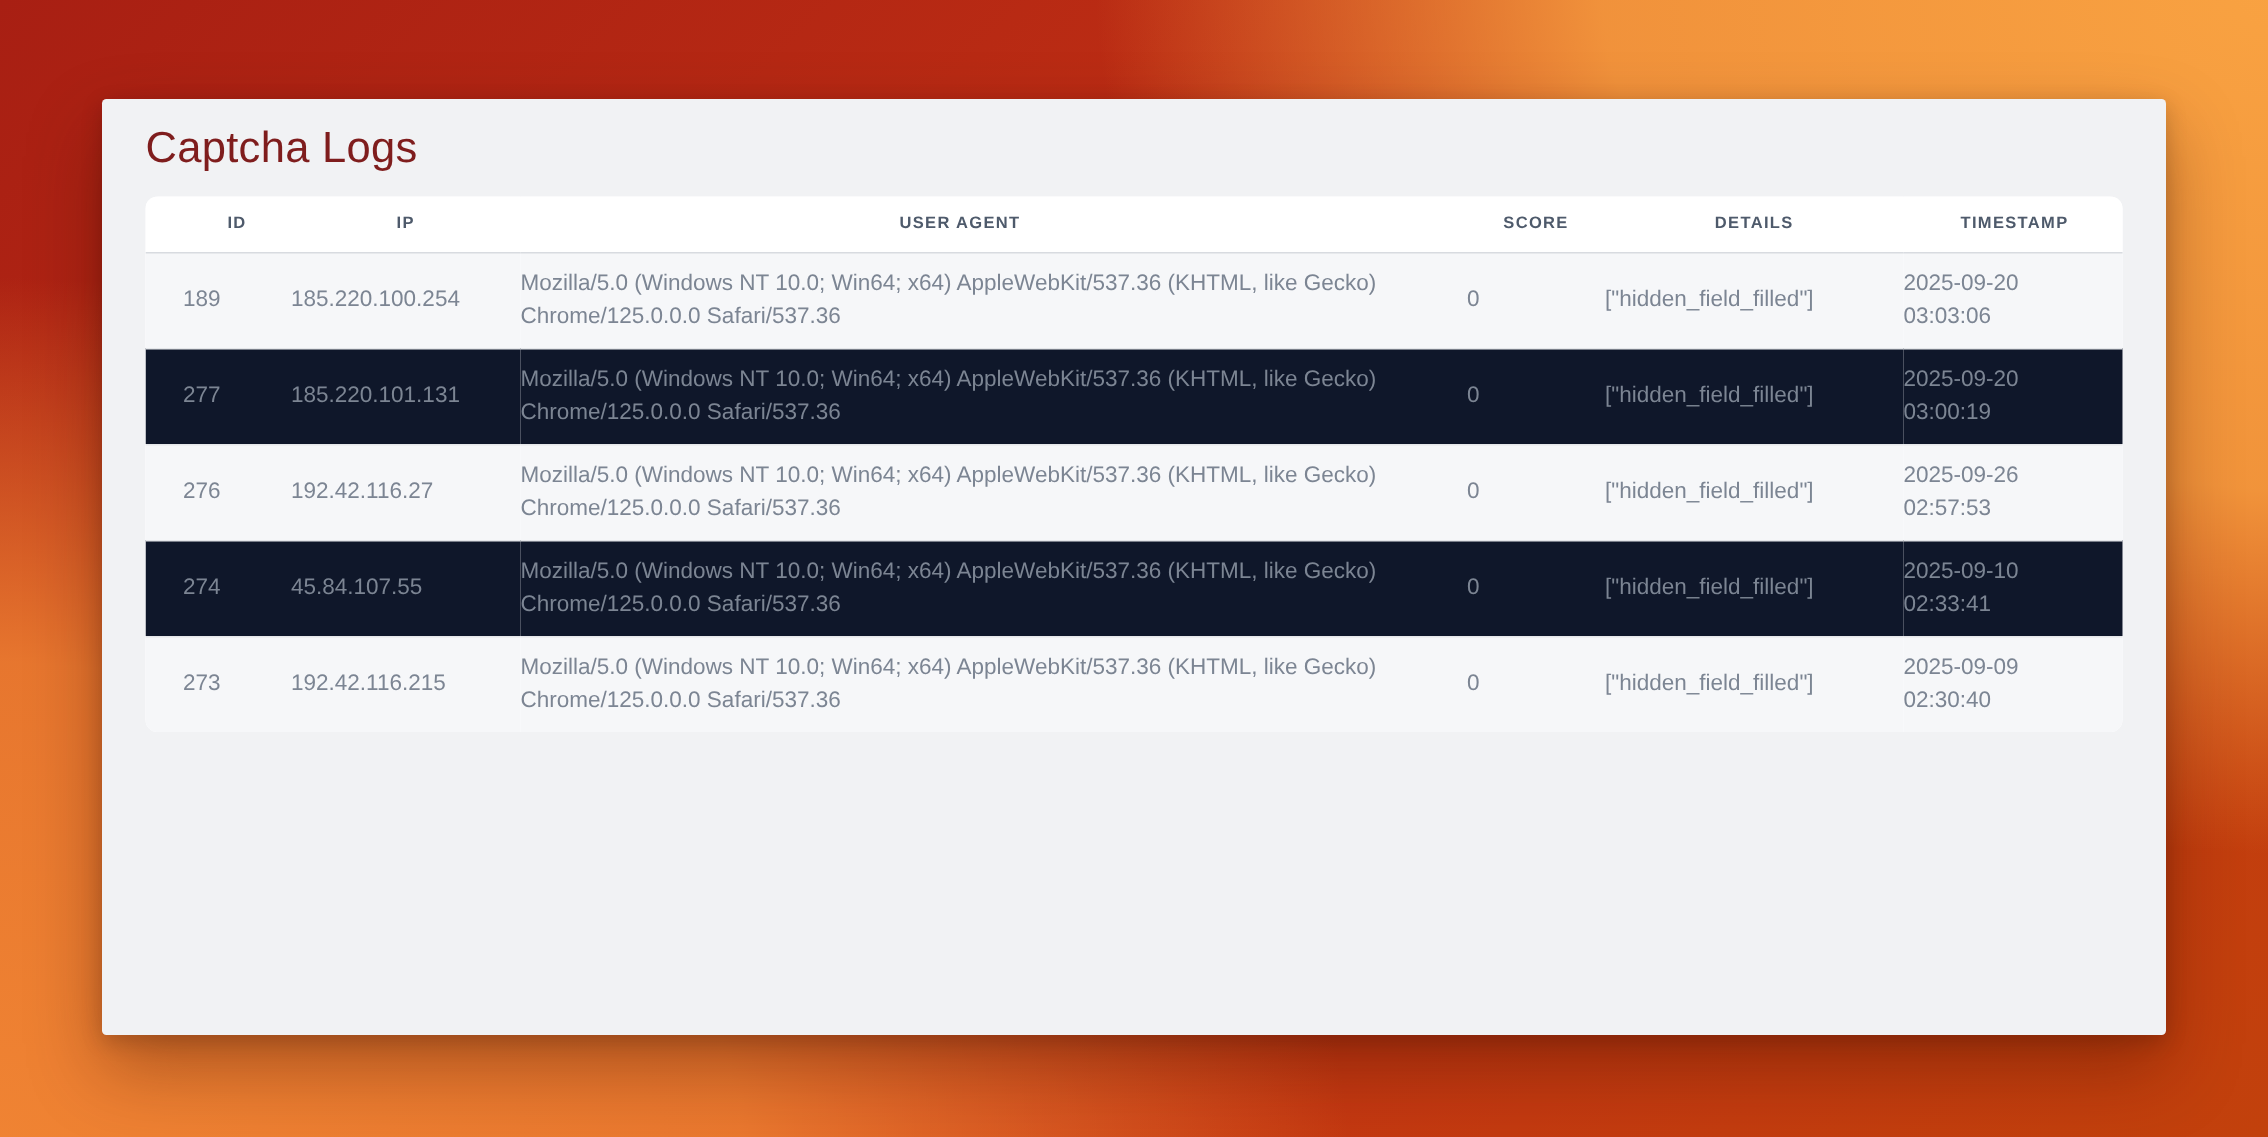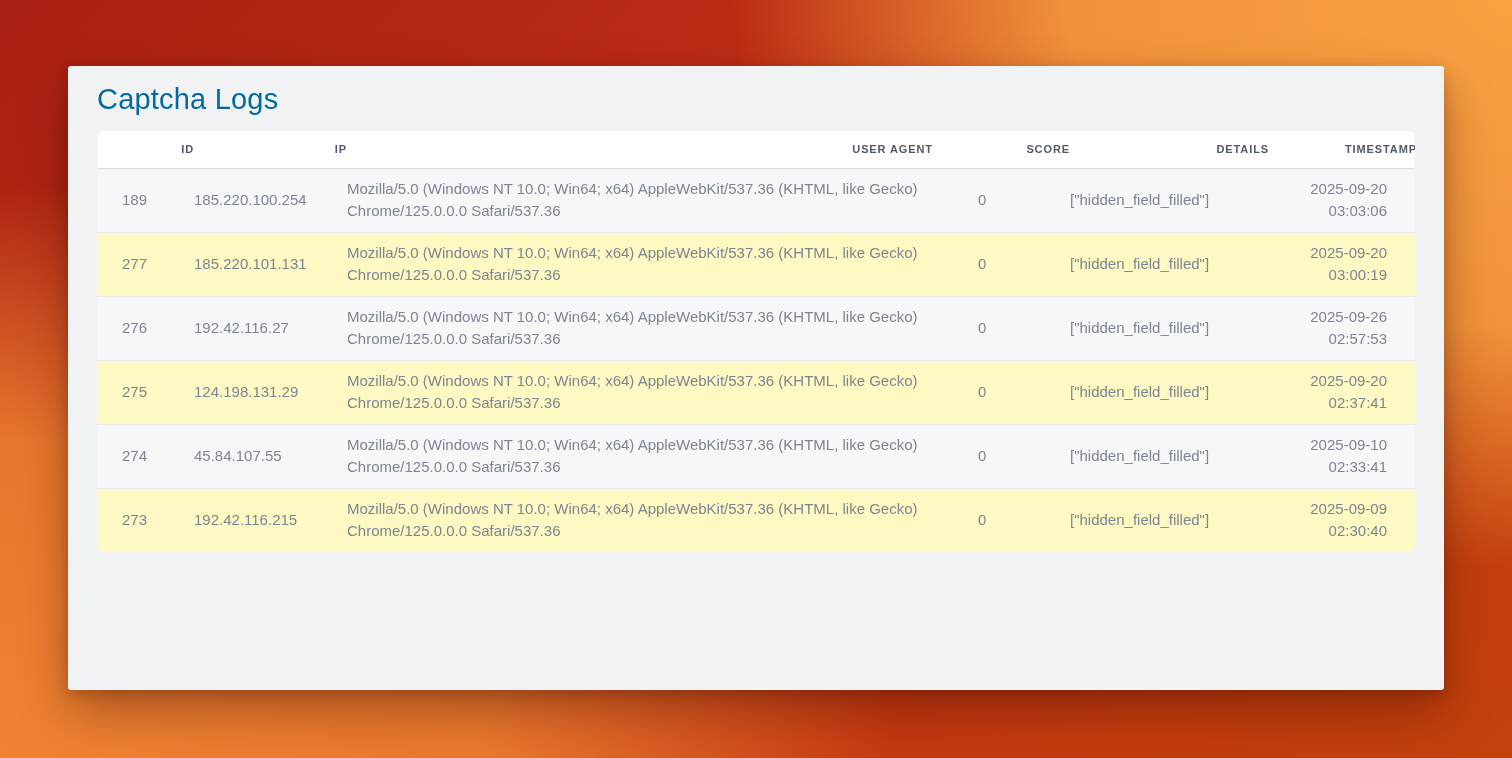--- a/index.html
+++ b/index.html
@@ -20,58 +20,58 @@
     border-radius: 3px;
     box-shadow: 0 22px 48px rgba(70,15,0,0.38), 0 4px 14px rgba(0,0,0,0.18);
     padding: 0 29px;
     overflow: hidden;
   }
   .page-title {
     margin-top: 17px;
     font-size: 29px;
     font-weight: 500;
     letter-spacing: 0.2px;
-    color: #0369a1;
+    color: #7f1d1d;
   }
   .table-wrap {
     margin-top: 15px;
     background: #ffffff;
     border-radius: 8px;
     overflow: hidden;
   }
   table {
     width: 100%;
     table-layout: fixed;
     border-collapse: collapse;
   }
   thead th {
     height: 37px;
     background: #ffffff;
-    text-align: right;
+    text-align: center;
     vertical-align: middle;
     font-size: 11px;
     font-weight: 700;
     letter-spacing: 0.9px;
     color: #4e5a6b;
     border-bottom: 1px solid #d8dbe0;
     text-transform: uppercase;
   }
   tbody td {
     height: 64px;
     vertical-align: middle;
     font-size: 15px;
     line-height: 22px;
     color: #7c8593;
   }
-  tbody tr { background: #fef9c3; }
+  tbody tr { background: #0f172a; }
   tbody tr:nth-child(odd) { background: #f6f7f9; }
   tbody tr + tr td { border-top: 1px solid #e5e7ea; }
   th:first-child, td:first-child { padding-left: 25px; }
   th.col-ua, td[data-name="cell-user_agent"] { padding-right: 45px; }
-  td[data-name="cell-timestamp"] { padding-right: 30px; text-align: right; }
+  td[data-name="cell-timestamp"] { padding-right: 30px; }
 </style>
 </head>
 <body data-name="page-background">
 
 <div class="card" data-name="captcha-logs-card">
   <h1 class="page-title" data-name="page-title">Captcha Logs</h1>
   <div class="table-wrap" data-name="captcha-logs-table-container">
     <table data-name="captcha-logs-table">
       <colgroup>
         <col style="width:97px">
@@ -110,28 +110,20 @@
           </tr>
           <tr data-name="table-row">
             <td data-name="cell-id">276</td>
             <td data-name="cell-ip">192.42.116.27</td>
             <td data-name="cell-user_agent">Mozilla/5.0 (Windows NT 10.0; Win64; x64) AppleWebKit/537.36 (KHTML, like Gecko) Chrome/125.0.0.0 Safari/537.36</td>
             <td data-name="cell-score">0</td>
             <td data-name="cell-details">["hidden_field_filled"]</td>
             <td data-name="cell-timestamp">2025-09-26 02:57:53</td>
           </tr>
           <tr data-name="table-row">
-            <td data-name="cell-id">275</td>
-            <td data-name="cell-ip">124.198.131.29</td>
-            <td data-name="cell-user_agent">Mozilla/5.0 (Windows NT 10.0; Win64; x64) AppleWebKit/537.36 (KHTML, like Gecko) Chrome/125.0.0.0 Safari/537.36</td>
-            <td data-name="cell-score">0</td>
-            <td data-name="cell-details">["hidden_field_filled"]</td>
-            <td data-name="cell-timestamp">2025-09-20 02:37:41</td>
-          </tr>
-          <tr data-name="table-row">
             <td data-name="cell-id">274</td>
             <td data-name="cell-ip">45.84.107.55</td>
             <td data-name="cell-user_agent">Mozilla/5.0 (Windows NT 10.0; Win64; x64) AppleWebKit/537.36 (KHTML, like Gecko) Chrome/125.0.0.0 Safari/537.36</td>
             <td data-name="cell-score">0</td>
             <td data-name="cell-details">["hidden_field_filled"]</td>
             <td data-name="cell-timestamp">2025-09-10 02:33:41</td>
           </tr>
           <tr data-name="table-row">
             <td data-name="cell-id">273</td>
             <td data-name="cell-ip">192.42.116.215</td>

